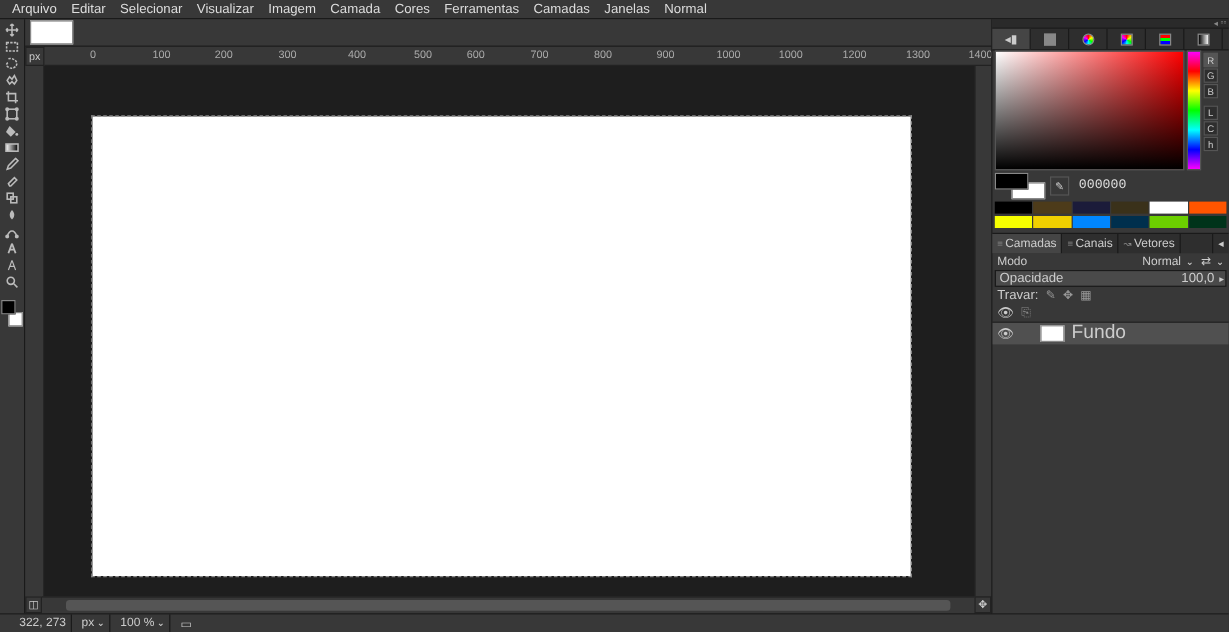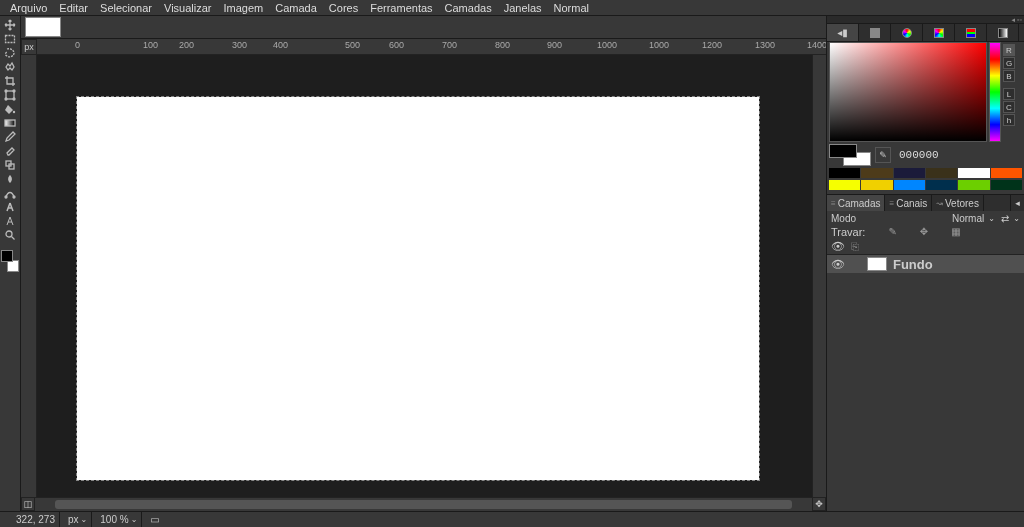--- a/index.html
+++ b/index.html
@@ -67,29 +67,29 @@
   .mode-row { display: flex; align-items: center; padding: 1px 4px; height: 14px; }
   .mode-label { font-size: 10px; }
   .mode-val { margin-left: auto; font-size: 10px; }
   .dd-arrow { font-size: 8px; margin-left: 4px; }
   .swap-icon { font-size: 10px; margin-left: 6px; }
   .opacity-row { height: 14px; background: #2e2e2e; border: 1px solid #1a1a1a; margin: 0 2px; display: flex; align-items: center; padding: 0 3px; position:relative; }
   .opacity-row::before{content:"";position:absolute;left:0;top:0;bottom:0;right:0;background:#4a4a4a;}
   .opacity-row span{position:relative;z-index:1;}
   .opacity-val { margin-left: auto; position:relative;z-index:1;}
   .opacity-handle{position:absolute;right:-4px;top:0;bottom:0;width:6px;display:flex;align-items:center;font-size:8px;}
-  .lock-row { display: flex; align-items: flex-start; padding: 1px 4px; gap: 23px; height:14px;}
+  .lock-row { display: flex; align-items: flex-end; padding: 1px 4px; gap: 6px; height:14px;}
   .lock-row .ico { font-size: 10px; color:#999;}
   .pin-row { display: flex; align-items: center; padding: 1px 4px; gap: 6px; height:16px; border-bottom:1px solid #222;}
   .pin-row .eye{font-size:11px;}
   .layer-list { flex: 1; overflow: hidden; }
   .layer-item { display: flex; align-items: center; height: 18px; background: #505050; gap: 6px; padding: 0 4px; }
   .layer-eye { font-size: 11px; }
   .layer-thumb { width: 20px; height: 14px; background: #fff; border: 1px solid #888; }
-  .layer-name { font-size: 13px; font-weight:bold; }
+  .layer-name { font-size: 16px; font-weight:normal; }
   
   .statusbar { height: 16px; background: #383838; border-top: 1px solid #1a1a1a; display: flex; align-items: center; padding: 0 4px; font-size: 10px; gap: 4px; }
   .status-seg { padding: 0 4px; border-right: 1px solid #1a1a1a; height:100%; display:flex; align-items:center; }
   .status-seg .dd{font-size:8px;margin-left:2px;}
 </style>
 </head>
 <body>
 
 <div class="menubar">
   <span class="menu-item">Arquivo</span>
@@ -209,24 +209,24 @@
   </div>
 
   <div class="canvas-area">
     <div class="canvas-top-row">
       <div class="canvas-preview"></div>
     </div>
     <div style="display:flex;height:16px;">
       <div class="ruler-corner">px</div>
       <div class="ruler-h">
         <span class="tick-label" style="left:38px">0</span>
-        <span class="tick-label" style="left:106px">100</span>
+        <span class="tick-label" style="left:90px">100</span>
         <span class="tick-label" style="left:142px">200</span>
         <span class="tick-label" style="left:195px">300</span>
-        <span class="tick-label" style="left:236px">400</span>
+        <span class="tick-label" style="left:253px">400</span>
         <span class="tick-label" style="left:308px">500</span>
         <span class="tick-label" style="left:352px">600</span>
         <span class="tick-label" style="left:405px">700</span>
         <span class="tick-label" style="left:458px">800</span>
         <span class="tick-label" style="left:510px">900</span>
         <span class="tick-label" style="left:560px">1000</span>
         <span class="tick-label" style="left:612px">1000</span>
         <span class="tick-label" style="left:665px">1200</span>
         <span class="tick-label" style="left:718px">1300</span>
         <span class="tick-label" style="left:770px">1400</span>
@@ -327,20 +327,25 @@
           </div>
         <div class="panel-expand">◂</div>
       </div>
       <div class="mode-row">
         <span class="mode-label">Modo</span>
         <span class="mode-val">Normal</span>
         <span class="dd-arrow">⌄</span>
         <span class="swap-icon">⇄</span>
         <span class="dd-arrow">⌄</span>
       </div>
+      <div class="opacity-row">
+        <span>Opacidade</span>
+        <span class="opacity-val">100,0</span>
+        <span class="opacity-handle">▸</span>
+      </div>
       <div class="lock-row">
         <span>Travar:</span>
         <span class="ico">✎</span>
         <span class="ico">✥</span>
         <span class="ico">▦</span>
       </div>
       <div class="pin-row">
         <span class="eye">👁</span>
         <span class="ico" style="font-size:10px;color:#888">⎘</span>
       </div>

